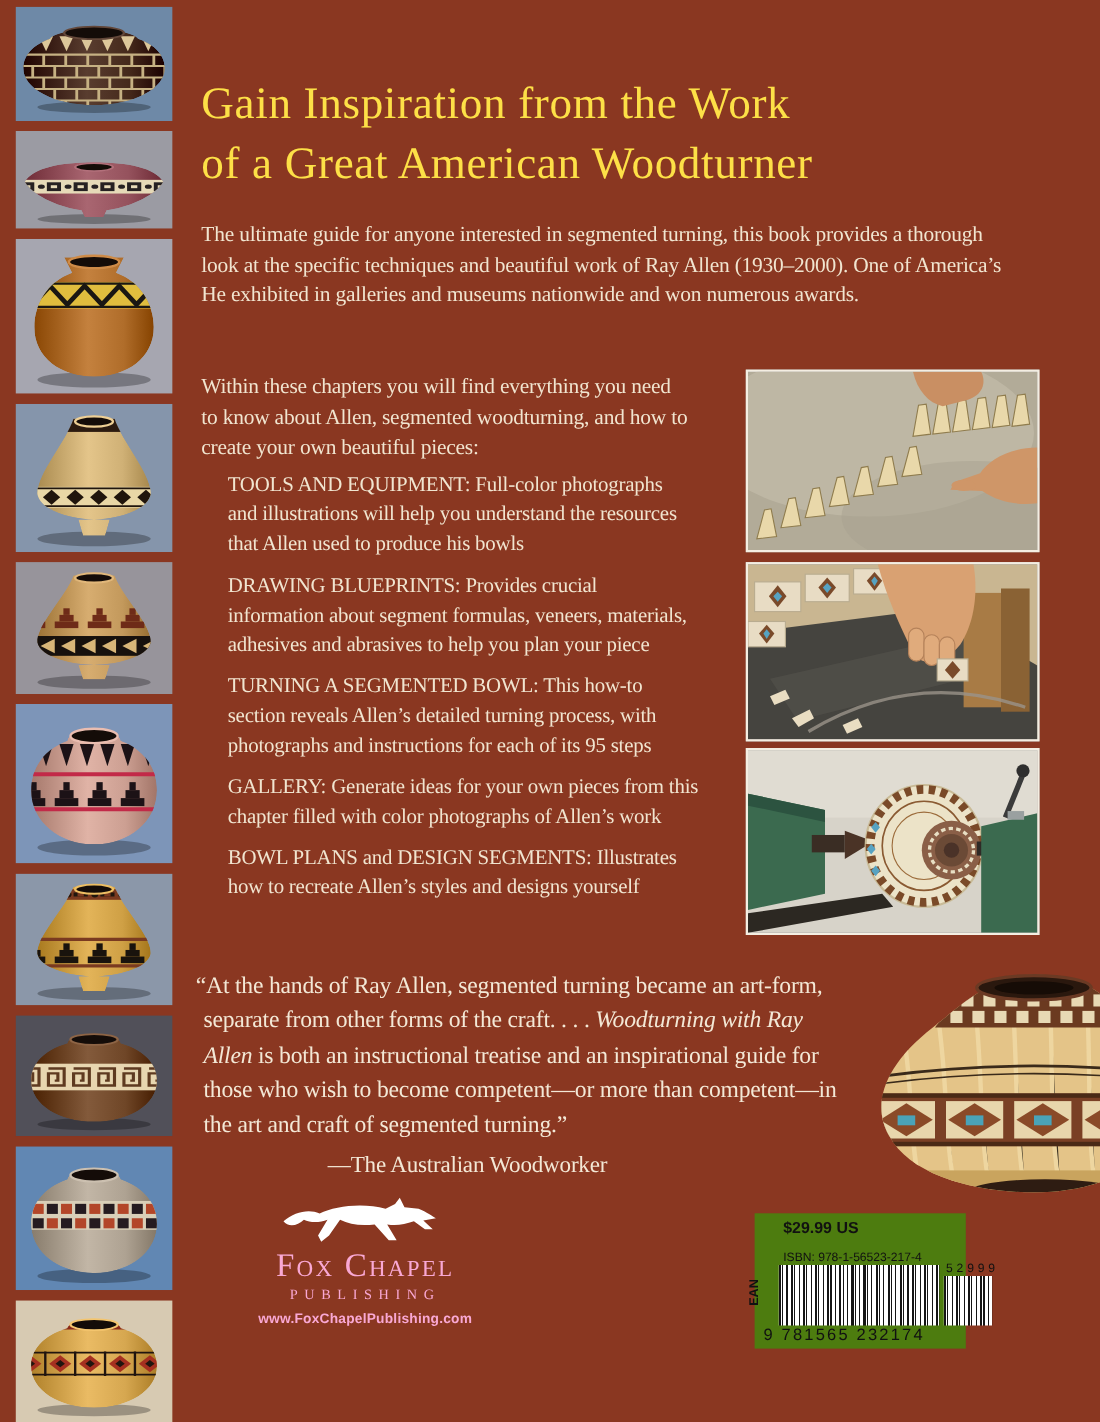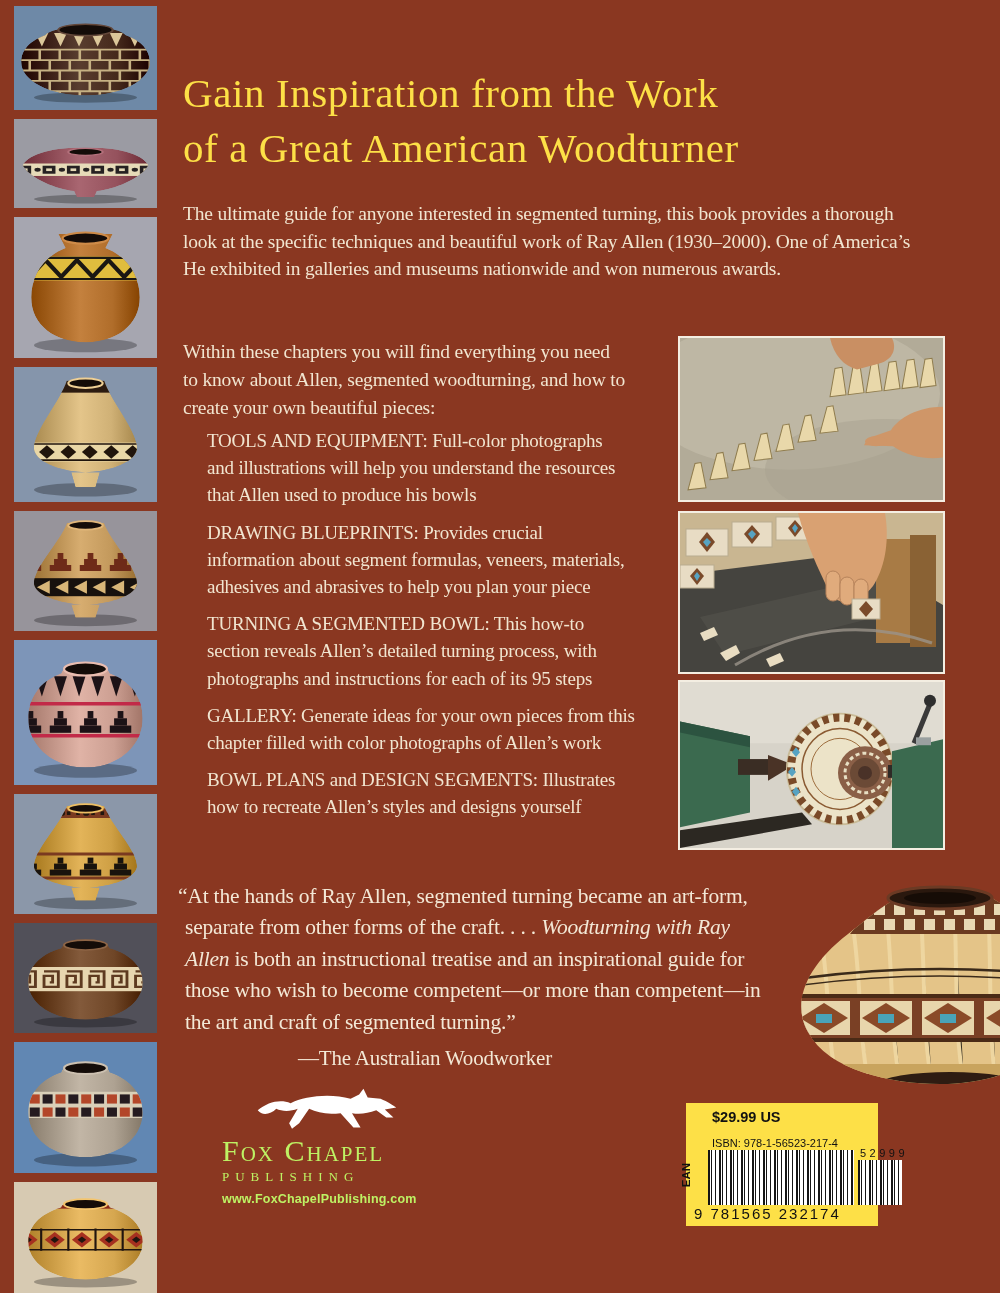--- a/index.html
+++ b/index.html
@@ -33,27 +33,27 @@
   #quote{position:absolute;left:178px;top:881px;font-size:21.5px;line-height:31.4px;
          letter-spacing:-.2px;color:#f3e8d6}
   .quote-line{white-space:nowrap}
   .quote-line + .quote-line{padding-left:7px}
   .it{font-style:italic}
   #attribution{margin-top:5px;padding-left:120px;font-size:21px;white-space:nowrap}
   
   #bowl-cutout{position:absolute;left:790px;top:872px;width:210px;height:214px}
   #bowl-cutout svg{display:block}
   
-  #publisher{position:absolute;left:222px;top:1086px;width:220px;color:#bef264}
+  #publisher{position:absolute;left:222px;top:1086px;width:220px;text-align:center;color:#f9a8d4}
   #fox-svg{display:block;margin:0 auto;width:190px;height:50px}
   .pub-name{font-size:30px;line-height:30px;font-variant:small-caps;letter-spacing:2px;font-weight:400}
   .pub-sub{font-size:13px;letter-spacing:6px;margin-top:3px}
   .pub-url{font-family:"Liberation Sans",sans-serif;font-weight:700;font-size:12.5px;margin-top:7px;letter-spacing:.2px}
   
-  #barcode{position:absolute;left:686px;top:1103px;width:192px;height:123px;background:#fde047;
+  #barcode{position:absolute;left:686px;top:1103px;width:192px;height:123px;background:#4d7c0f;
            font-family:"Liberation Sans",sans-serif;color:#111}
   #bc-price{position:absolute;left:26px;top:6px;font-size:14.5px;font-weight:700}
   #bc-isbn{position:absolute;left:26px;top:34px;font-size:11px}
   #bc-ean{position:absolute;left:-12px;top:66px;font-size:11.5px;font-weight:700;transform:rotate(-90deg)}
   .bars{position:absolute;background:
     repeating-linear-gradient(90deg,#141414 0 2px,#fff 2px 3px,#141414 3px 4px,#fff 4px 7px,#141414 7px 8px,#fff 8px 11px)}
   #bc-main-bars{left:22px;top:47px;width:146px;height:55px}
   #bc-digits{position:absolute;left:8px;top:102px;font-size:15px;letter-spacing:2px}
   #bc-supp-num{position:absolute;left:174px;top:44px;font-size:11px;letter-spacing:3.5px}
   #bc-supp-bars{left:172px;top:57px;width:44px;height:45px}

